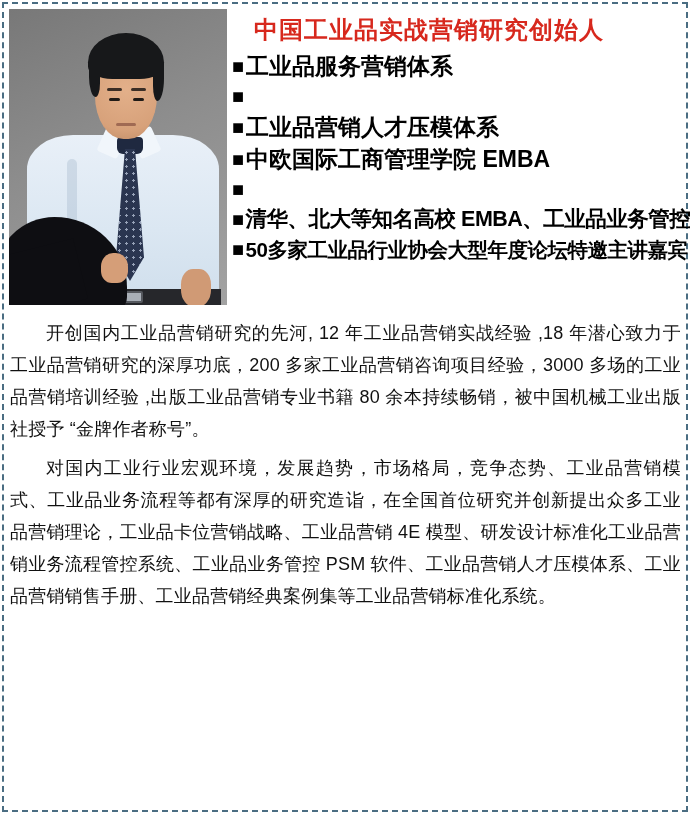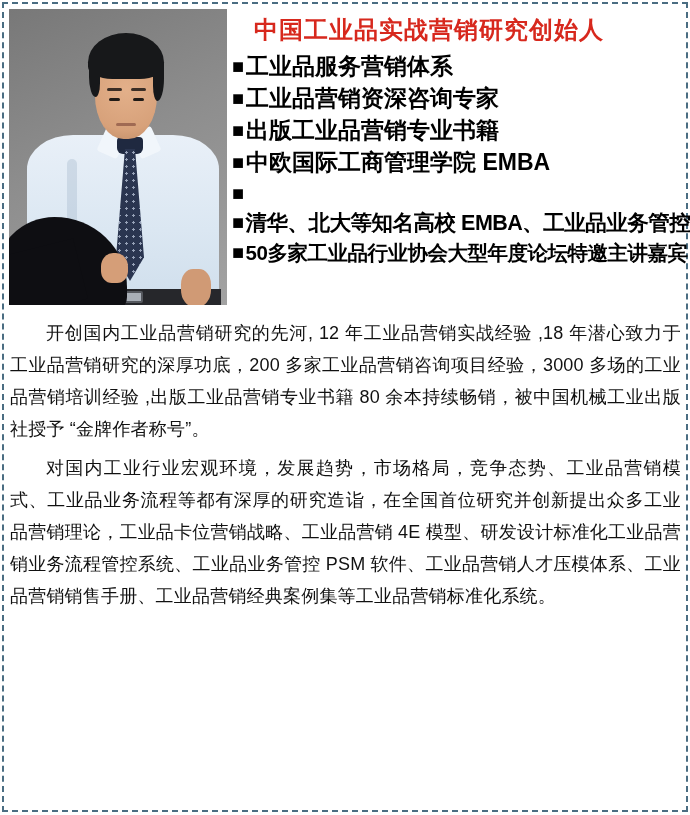--- a/index.html
+++ b/index.html
@@ -119,25 +119,24 @@
     <div class="name-row">
       <span class="subtitle">中国工业品实战营销研究创始人</span>
     </div>
     <div class="creds">
       <div class="cred-row">
         <span class="bullet">■</span>
         <span>工业品服务营销体系</span>
       </div>
       <div class="cred-row">
         <span class="bullet">■</span>
-        <span>工业品营销资深咨询专家</span>
       </div>
       <div class="cred-row">
         <span class="bullet">■</span>
-        <span>出版工业品营销专业书籍</span>
+        <span>工业品营销人才压模体系</span>
       </div>
       <div class="cred-row">
         <span class="bullet">■</span>
         <span>中欧国际工商管理学院 EMBA</span>
       </div>
       <div class="cred-row">
         <span class="bullet">■</span>
       </div>
       <div class="cred-row">
         <span class="bullet">■</span>

